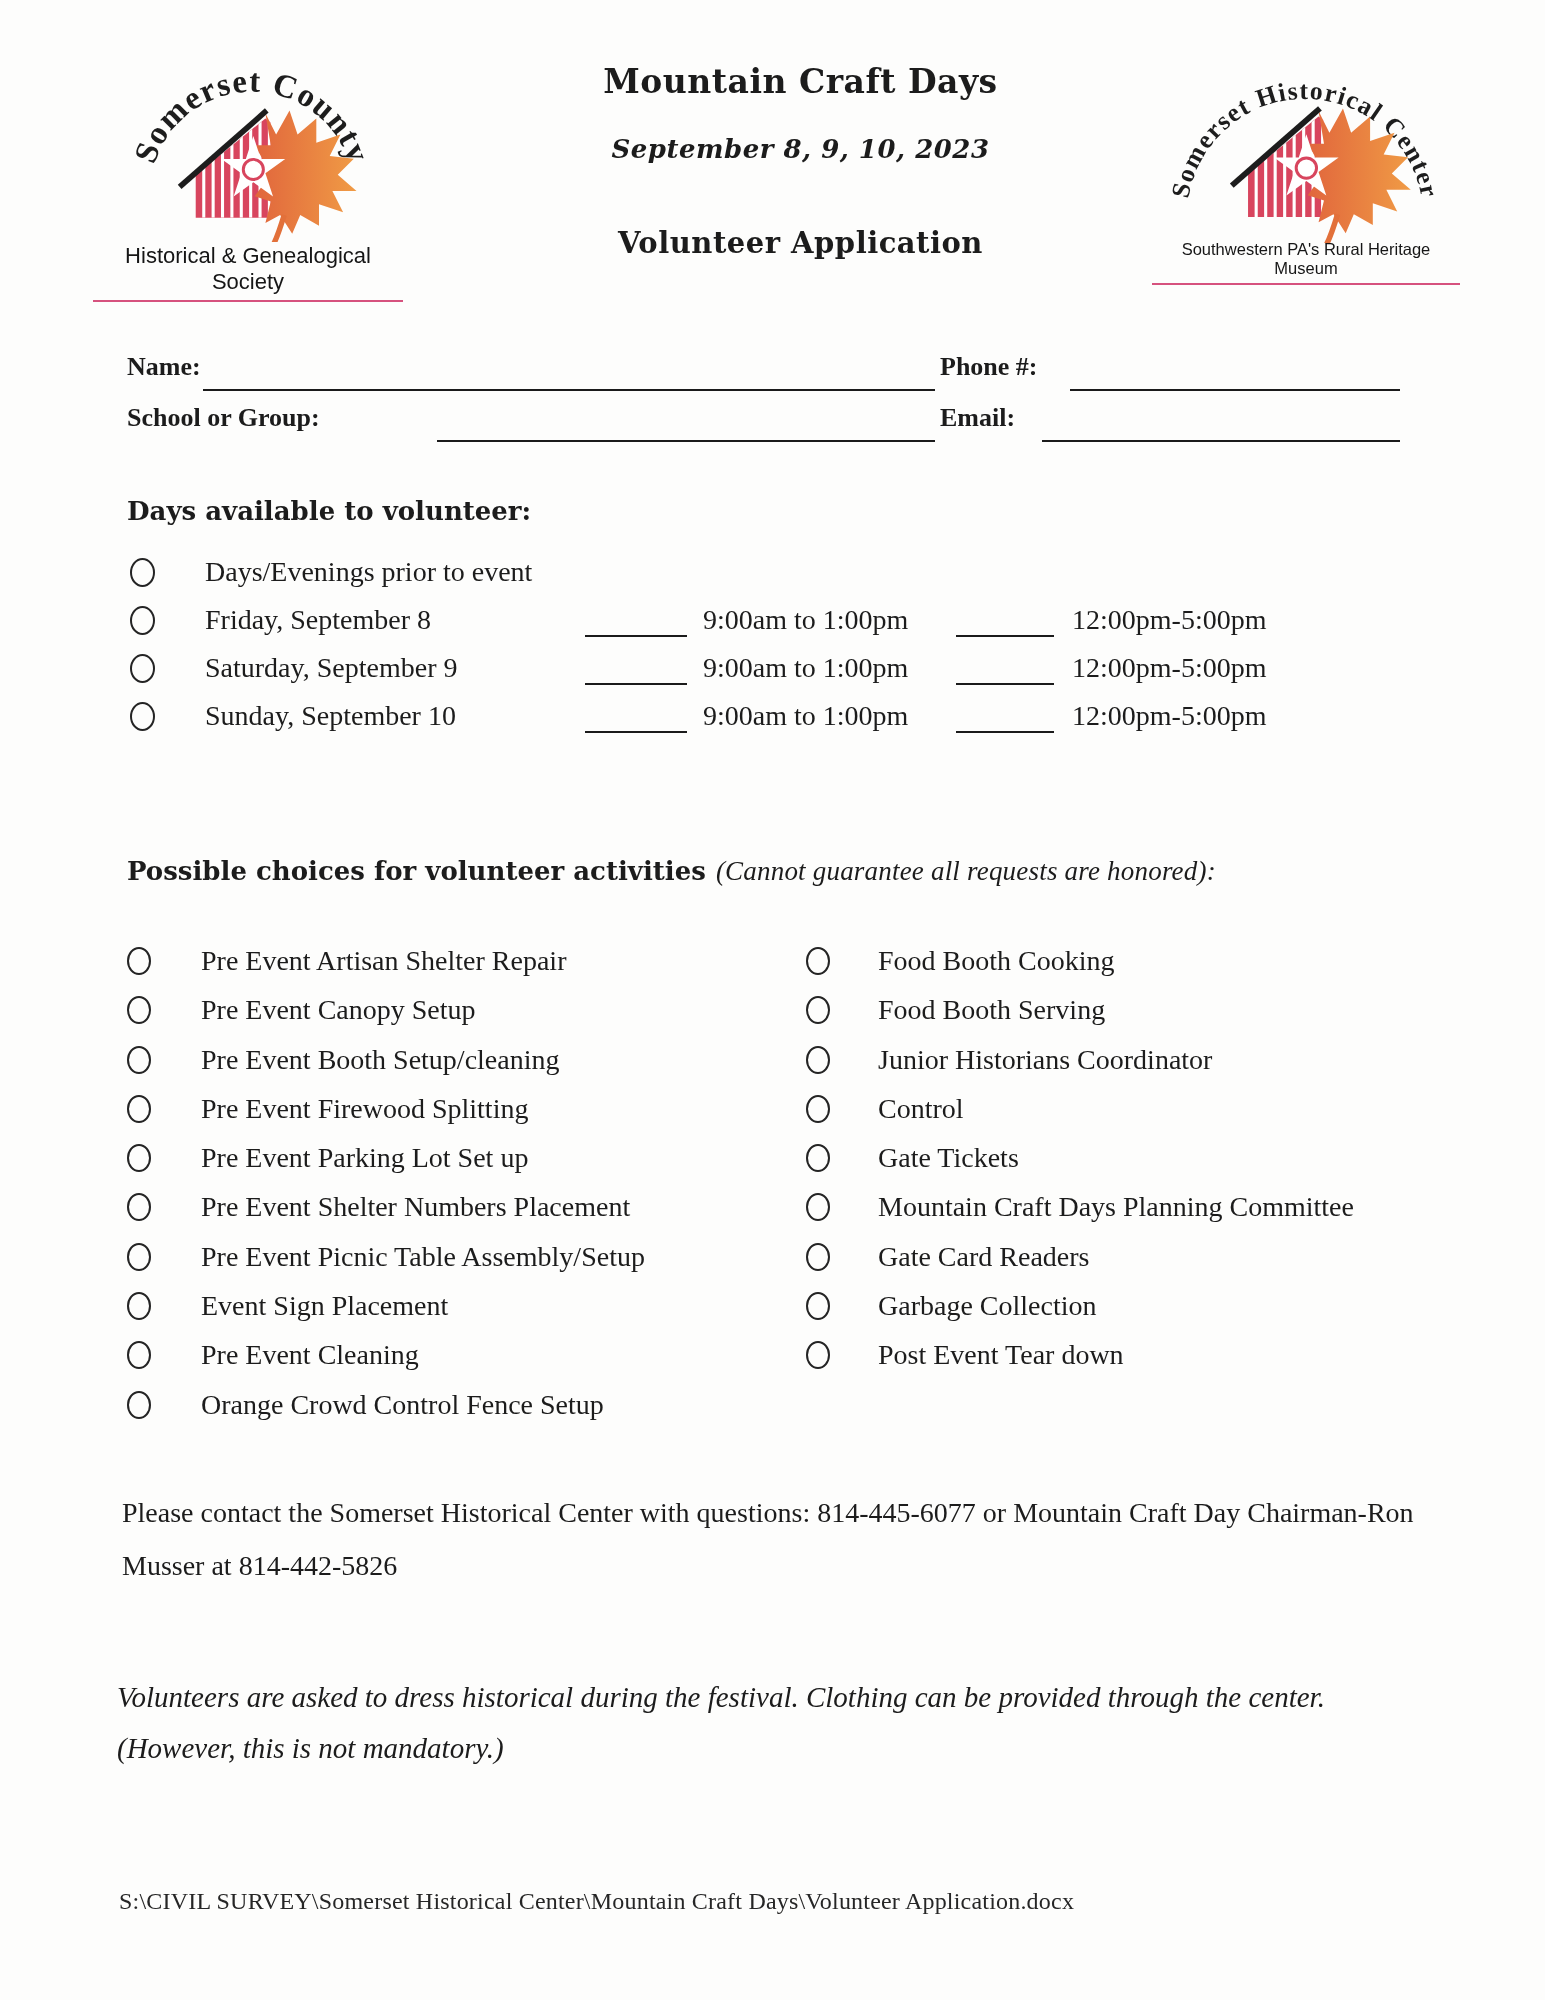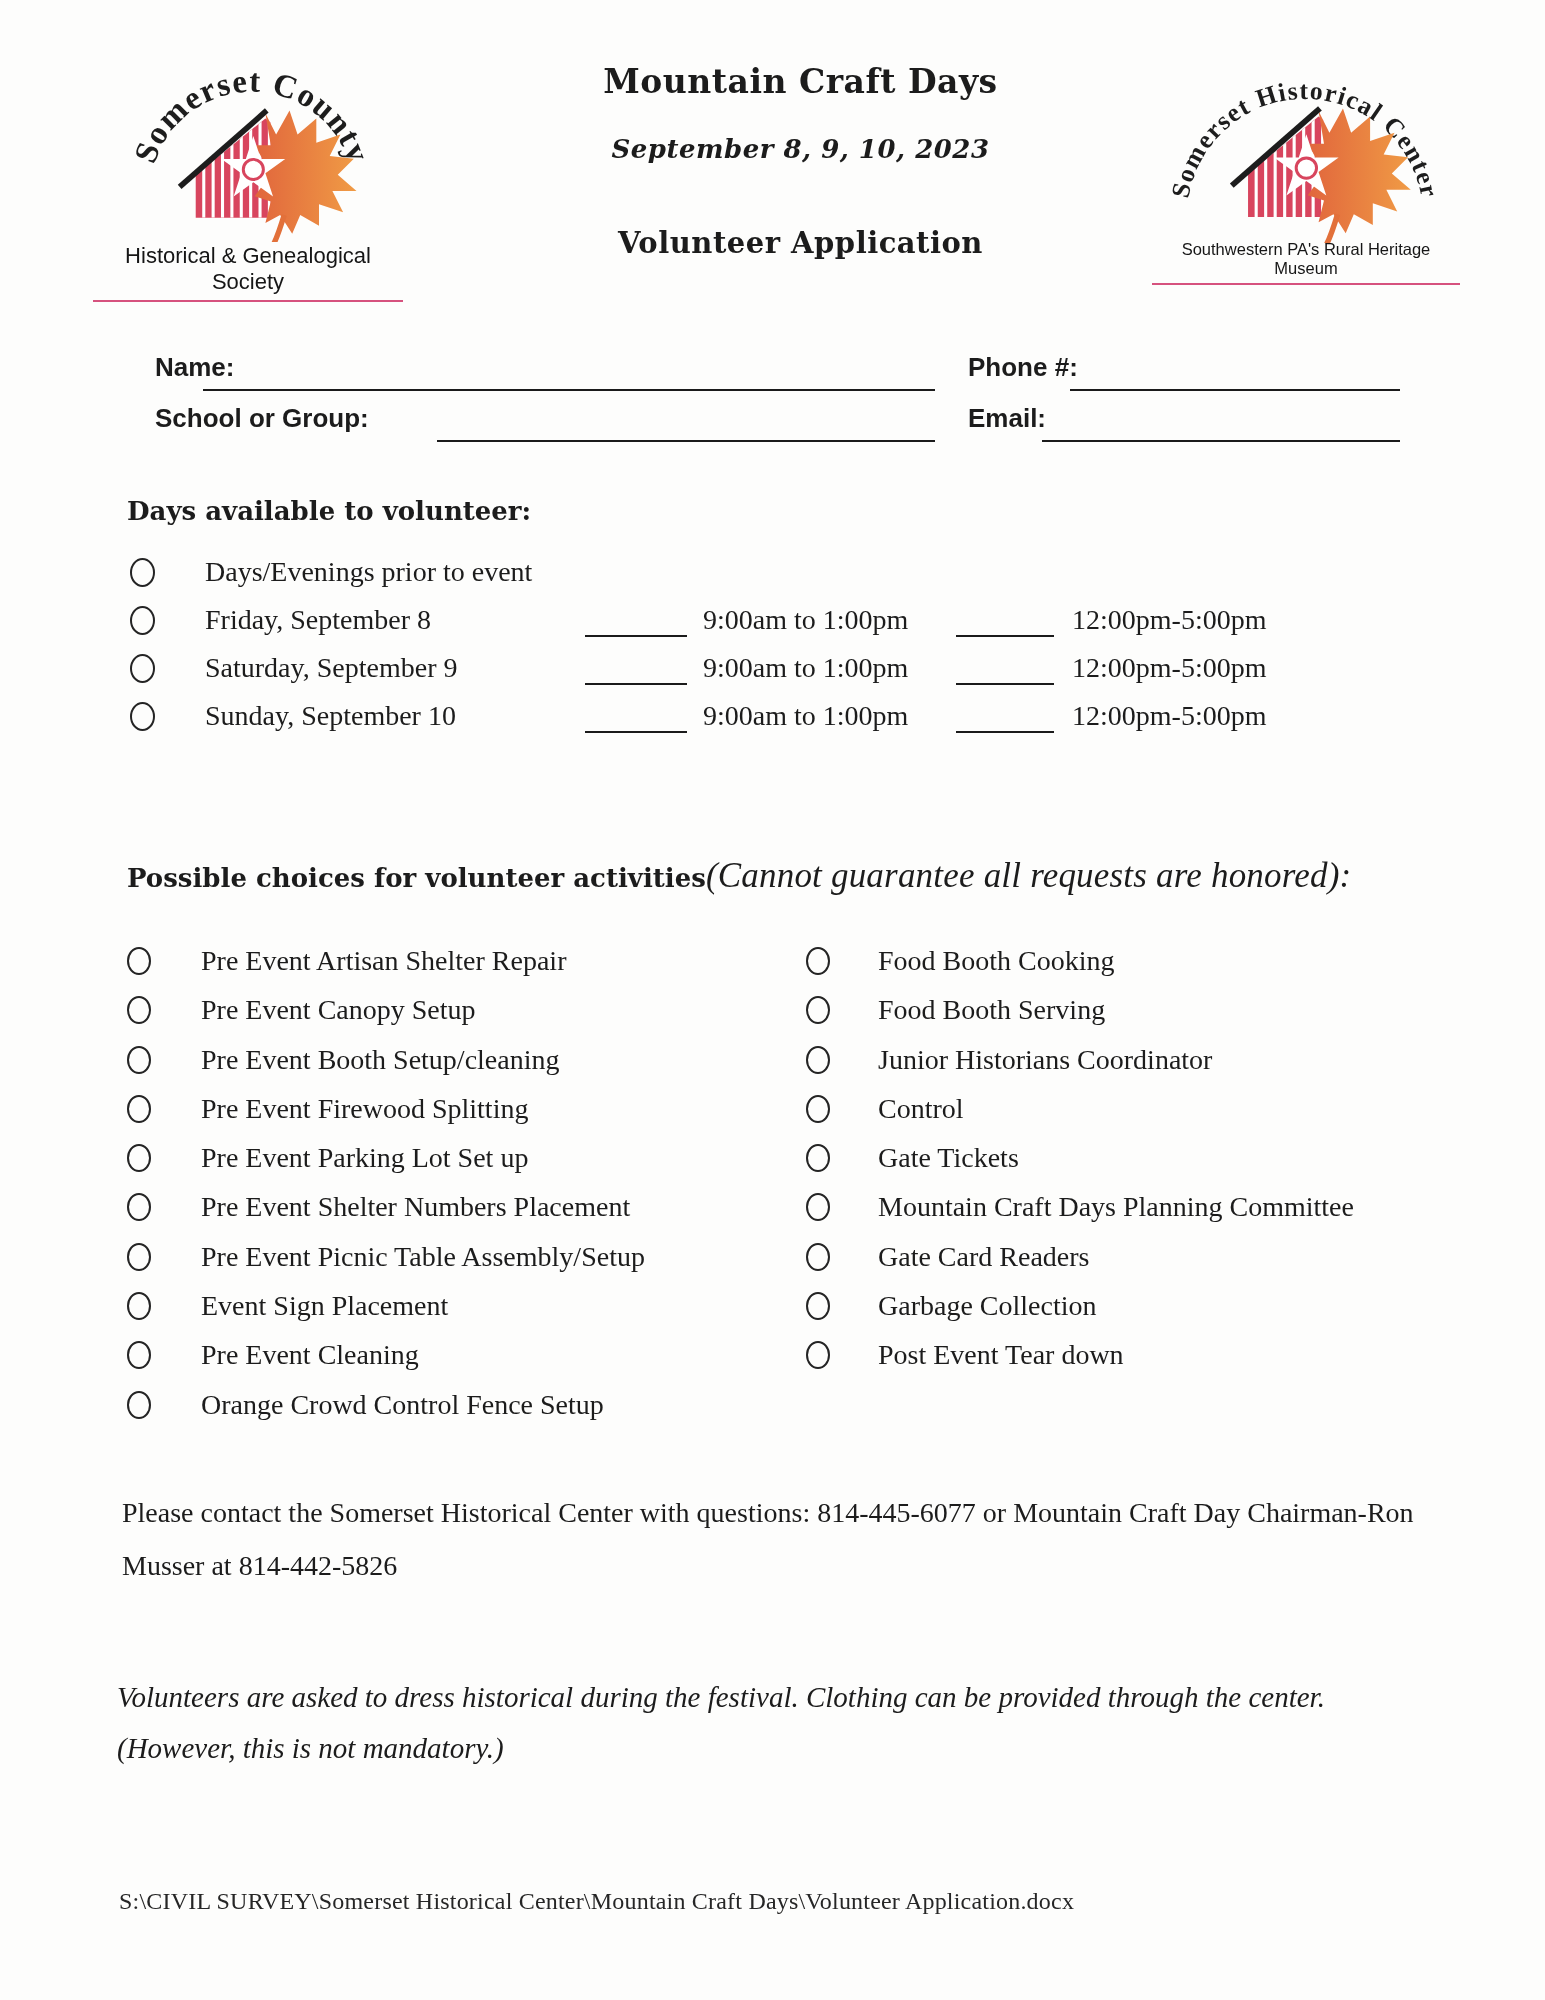--- a/index.html
+++ b/index.html
@@ -20,36 +20,36 @@
   #right-logo{left:1164px;top:46px;width:282px;height:198px;}
   .logo-caption{
     position:absolute;text-align:center;font-family:"Liberation Sans",sans-serif;
     color:#161616;border-bottom:2.5px solid #d6527e;padding-bottom:5px;
   }
   #left-caption{left:93px;top:243px;width:310px;font-size:22px;}
   #right-caption{left:1152px;top:240px;width:308px;font-size:16.5px;}
   .arch-text{font-family:"Liberation Serif",serif;font-weight:700;fill:#1d1d1d;}
 
   
-  .field-label{position:absolute;font-family:Liberation Sans, sans-serif;font-weight:700;font-size:26px;white-space:nowrap;margin-left:28px;}
+  .field-label{position:absolute;font-family:Liberation Serif, serif;font-weight:700;font-size:26px;white-space:nowrap;}
   .uline{position:absolute;height:0;border-bottom:2.5px solid #1b1b1b;}
 
   
   .section-head{position:absolute;font-family:"DejaVu Serif",serif;font-weight:700;font-size:26px;white-space:nowrap;}
   .day-row{position:absolute;left:0;width:100%;height:44px;}
   .circ{position:absolute;width:25px;height:29px;border:2.5px solid #242424;border-radius:50%;background:transparent;box-sizing:border-box;}
   .day-row .circ{left:130px;top:2px;}
   .day-label{position:absolute;left:205px;top:0;font-size:28px;white-space:nowrap;}
   .t-blank1{left:585px;width:102px;top:31px;}
   .t1{position:absolute;left:703px;top:0;font-size:28px;white-space:nowrap;}
   .t-blank2{left:956px;width:98px;top:31px;}
   .t2{position:absolute;left:1072px;top:0;font-size:28px;white-space:nowrap;}
 
   
-  .act-head-italic{font-family:"Liberation Serif",serif;font-weight:400;font-style:italic;font-size:35px;margin-left:0;letter-spacing:.2px;}
+  .act-head-italic{font-family:"Liberation Serif",serif;font-weight:400;font-style:italic;font-size:27px;margin-left:10px;letter-spacing:.2px;}
   .act-col{position:absolute;top:941px;}
   #act-left{left:127px;}
   #act-right{left:806px;}
   .act-row{position:relative;height:49.3px;width:700px;}
   .act-row .circ{left:0;top:6px;width:24px;height:28px;}
   .act-label{position:absolute;left:74px;top:4px;font-size:28px;white-space:nowrap;}
   #act-right .act-label{left:72px;}
 
   
   #contact-note{position:absolute;left:122px;top:1486px;width:1320px;font-size:28px;line-height:53px;}

